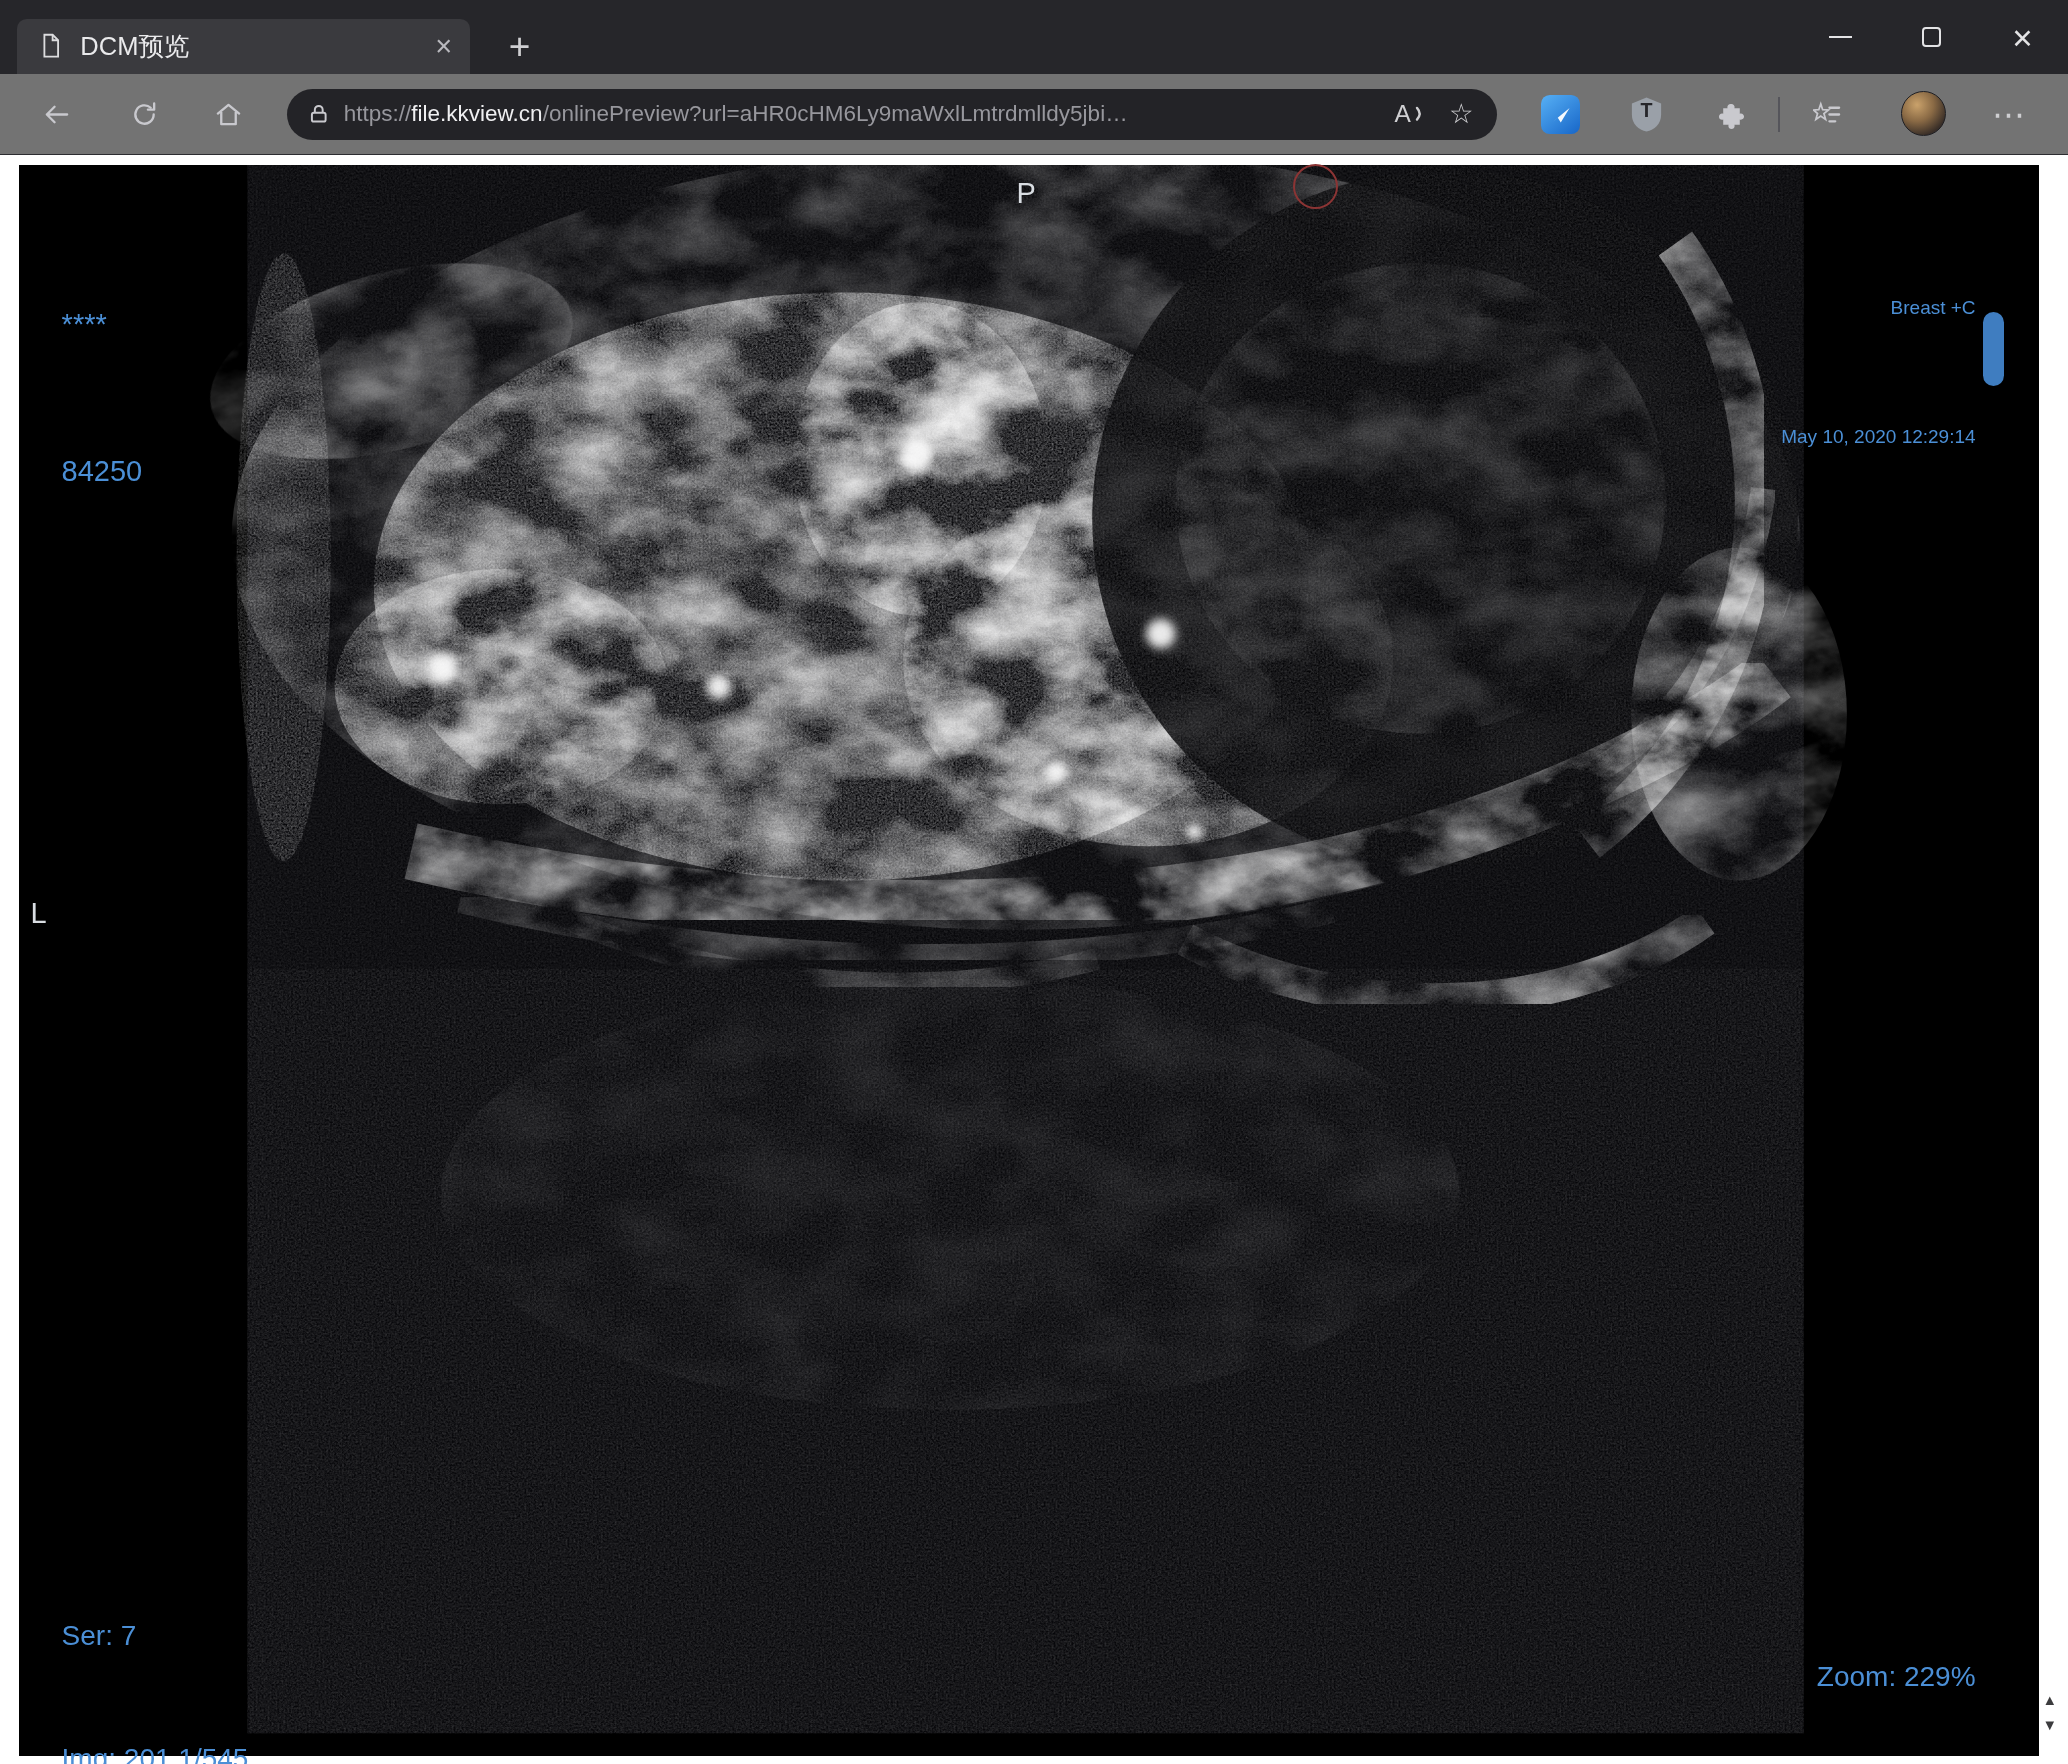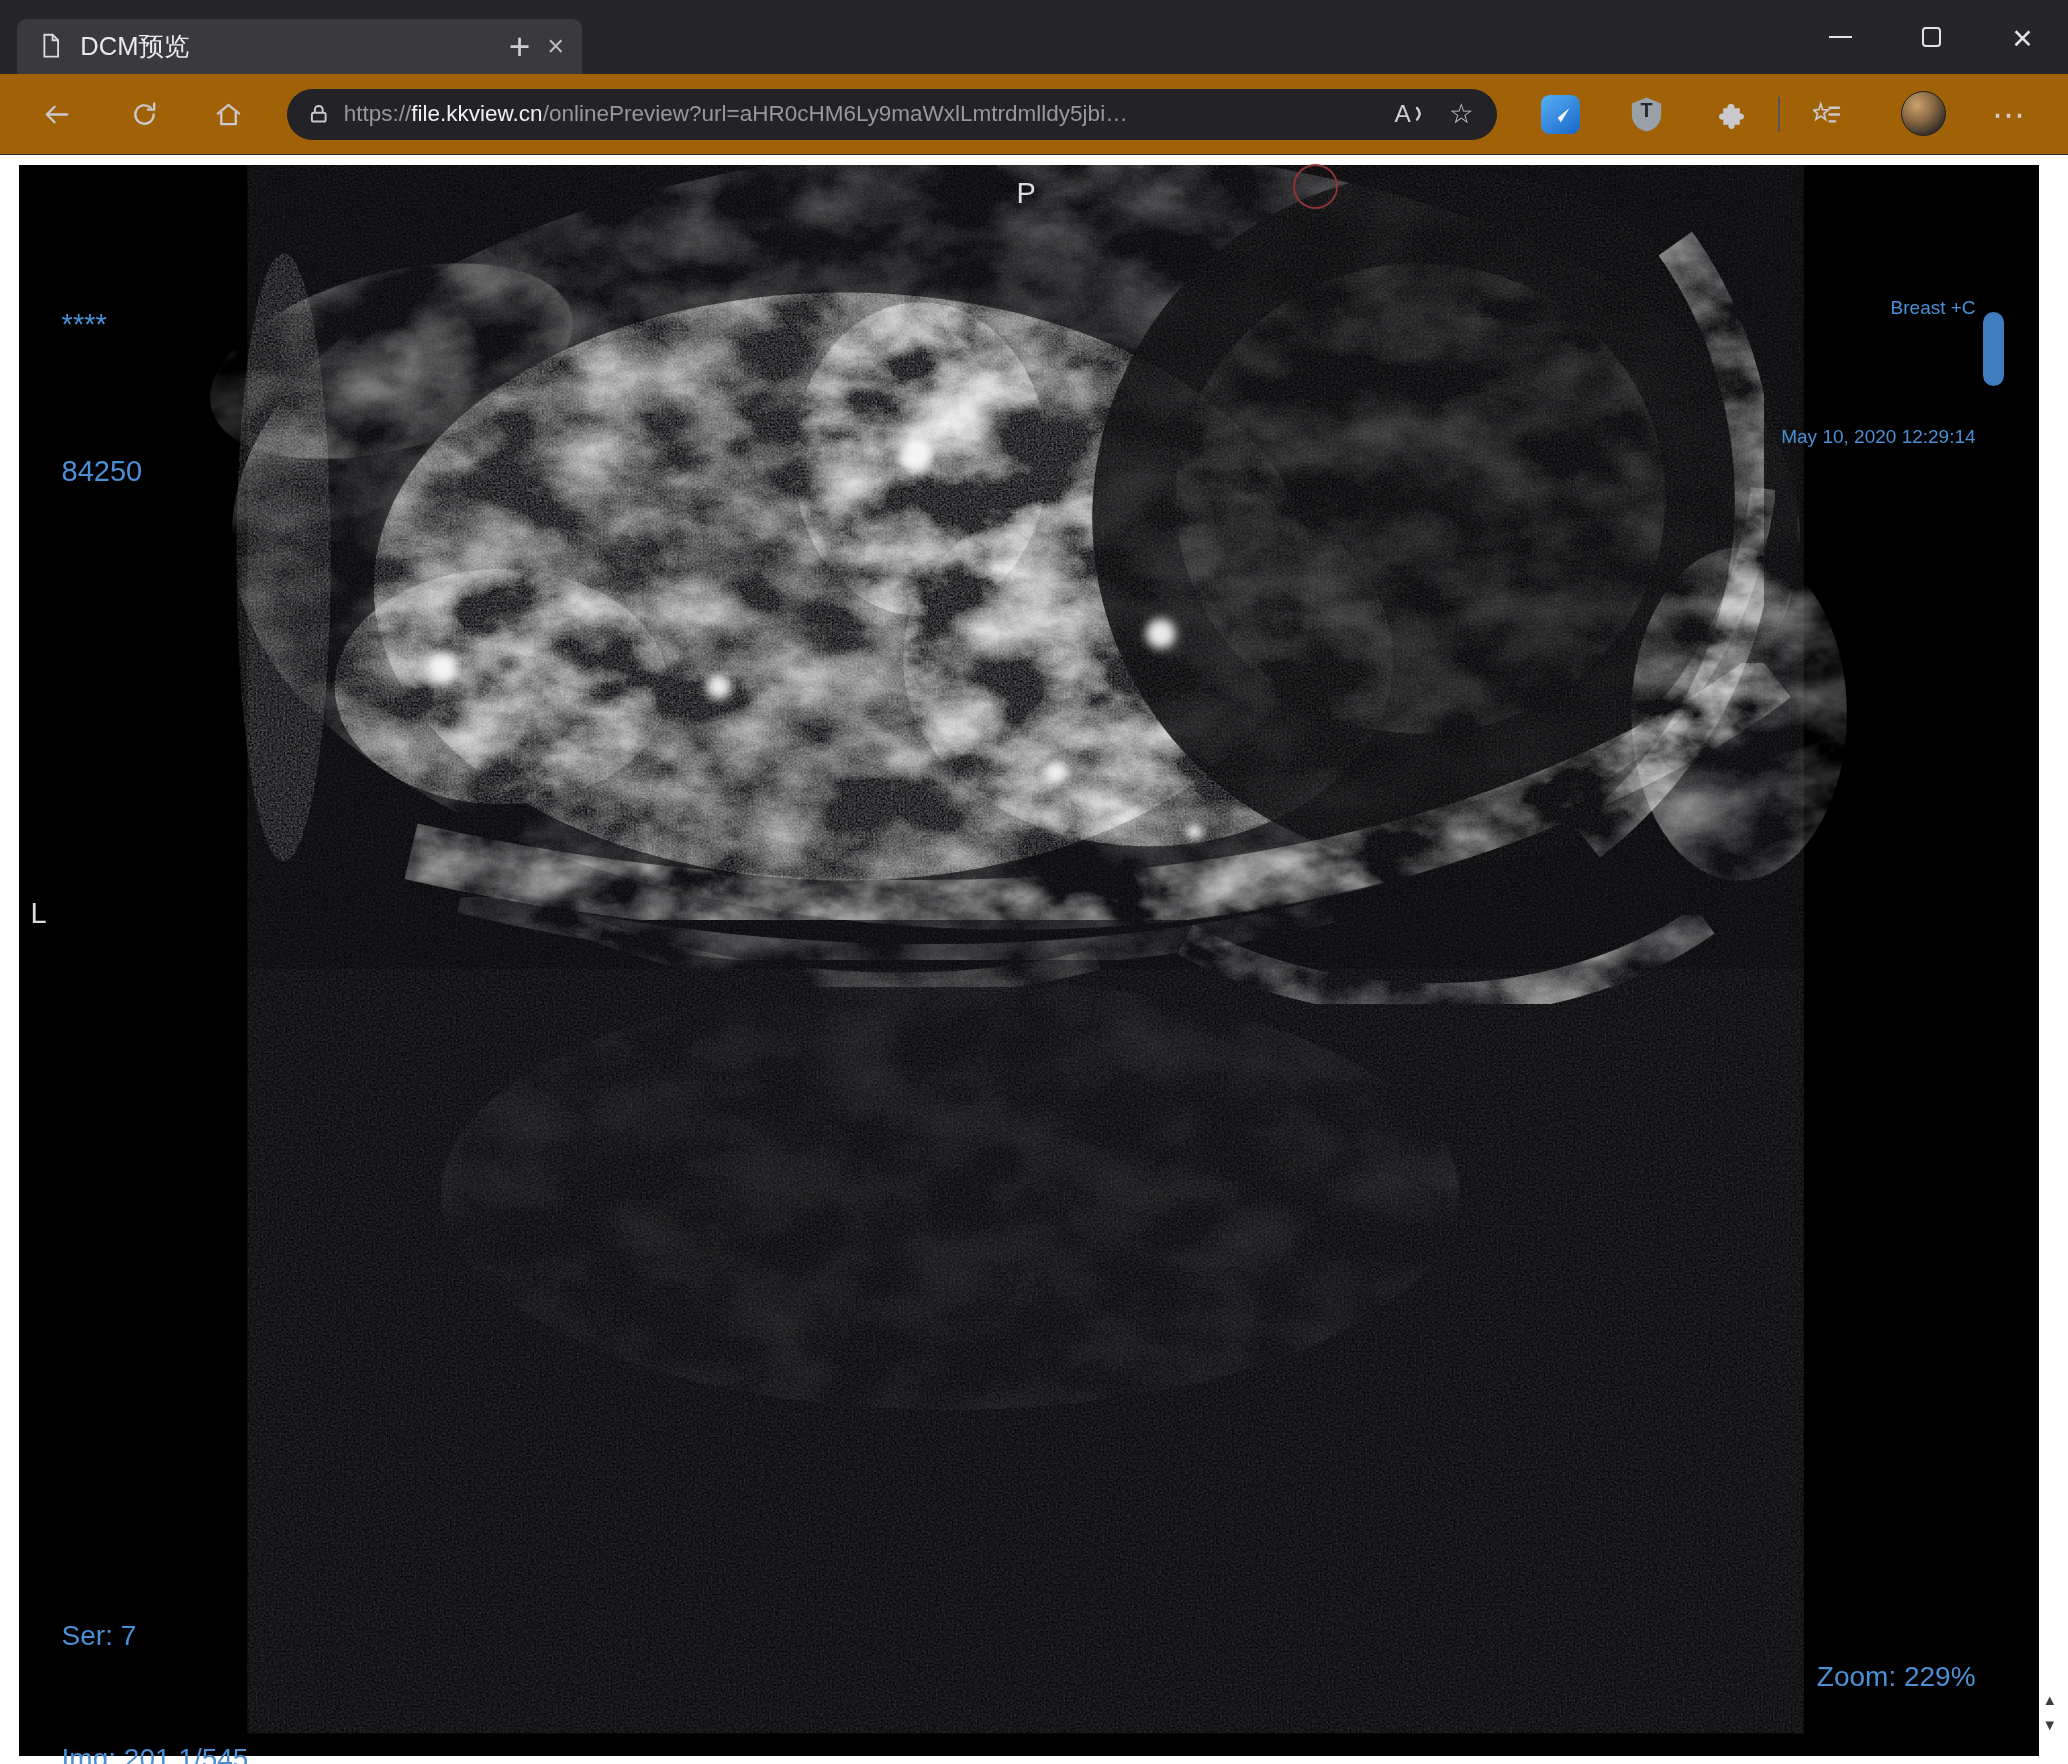--- a/index.html
+++ b/index.html
@@ -1,33 +1,33 @@
 <!DOCTYPE html>
 <html><head>
 <meta charset="utf-8">
 <style>
   * { margin:0; padding:0; box-sizing:border-box; }
   html,body { width:2068px; height:1764px; background:#ffffff; overflow:hidden;
               font-family:"Liberation Sans", sans-serif; }
 
   
   .tabstrip { position:absolute; left:0; top:0; width:2068px; height:74px; background:#26262a; }
-  .tab { position:absolute; left:16.7px; top:18.6px; width:565px; height:55px; background:#3a3a3e;
+  .tab { position:absolute; left:16.7px; top:18.6px; width:453px; height:55px; background:#3a3a3e;
          border-radius:9.8px 9.8px 0 0; display:flex; align-items:center; padding:0 17.6px 0 21.6px; gap:14.7px; }
   .tab-title { color:#eaeaec; font-size:25.5px; flex:1; white-space:nowrap; overflow:hidden; }
   .tab-close { color:#b9b9be; font-size:29px; line-height:1; }
   .new-tab { position:absolute; left:499px; top:25.5px; width:41px; height:41px; color:#cfcfd2;
              font-size:37px; line-height:1; display:flex; align-items:center; justify-content:center; }
   .win-controls { position:absolute; right:0; top:0; height:74px; display:flex; }
   .win-btn { width:91px; height:74px; display:flex; align-items:center; justify-content:center; }
   .min-glyph { width:23.5px; height:2px; background:#e3e3e5; display:block; }
   .max-glyph { width:19.6px; height:19.6px; border:2px solid #e3e3e5; border-radius:3.9px; display:block; }
   .close-glyph { font-size:35px; color:#e3e3e5; line-height:1; }
 
-  .toolbar { position:absolute; left:0; top:74px; width:2068px; height:81px; background:#a16207;
+  .toolbar { position:absolute; left:0; top:74px; width:2068px; height:81px; background:#737373;
              border-bottom:1px solid #2c2c30; }
   .tool-btn { position:absolute; top:18.6px; width:43px; height:43px; display:flex; align-items:center;
               justify-content:center; border-radius:7.8px; }
   .tool-btn svg, .addr svg { display:block; }
 
   .addr { position:absolute; left:287px; top:14.7px; width:1210px; height:51px; background:#232327;
           border-radius:25.5px; display:flex; align-items:center; padding:0 19.6px; }
   .url { margin-left:13.7px; font-size:22.5px; white-space:nowrap; overflow:hidden; max-width:961px; }
   .url-scheme,.url-path { color:#97979d; }
   .url-domain { color:#f0f0f2; }

